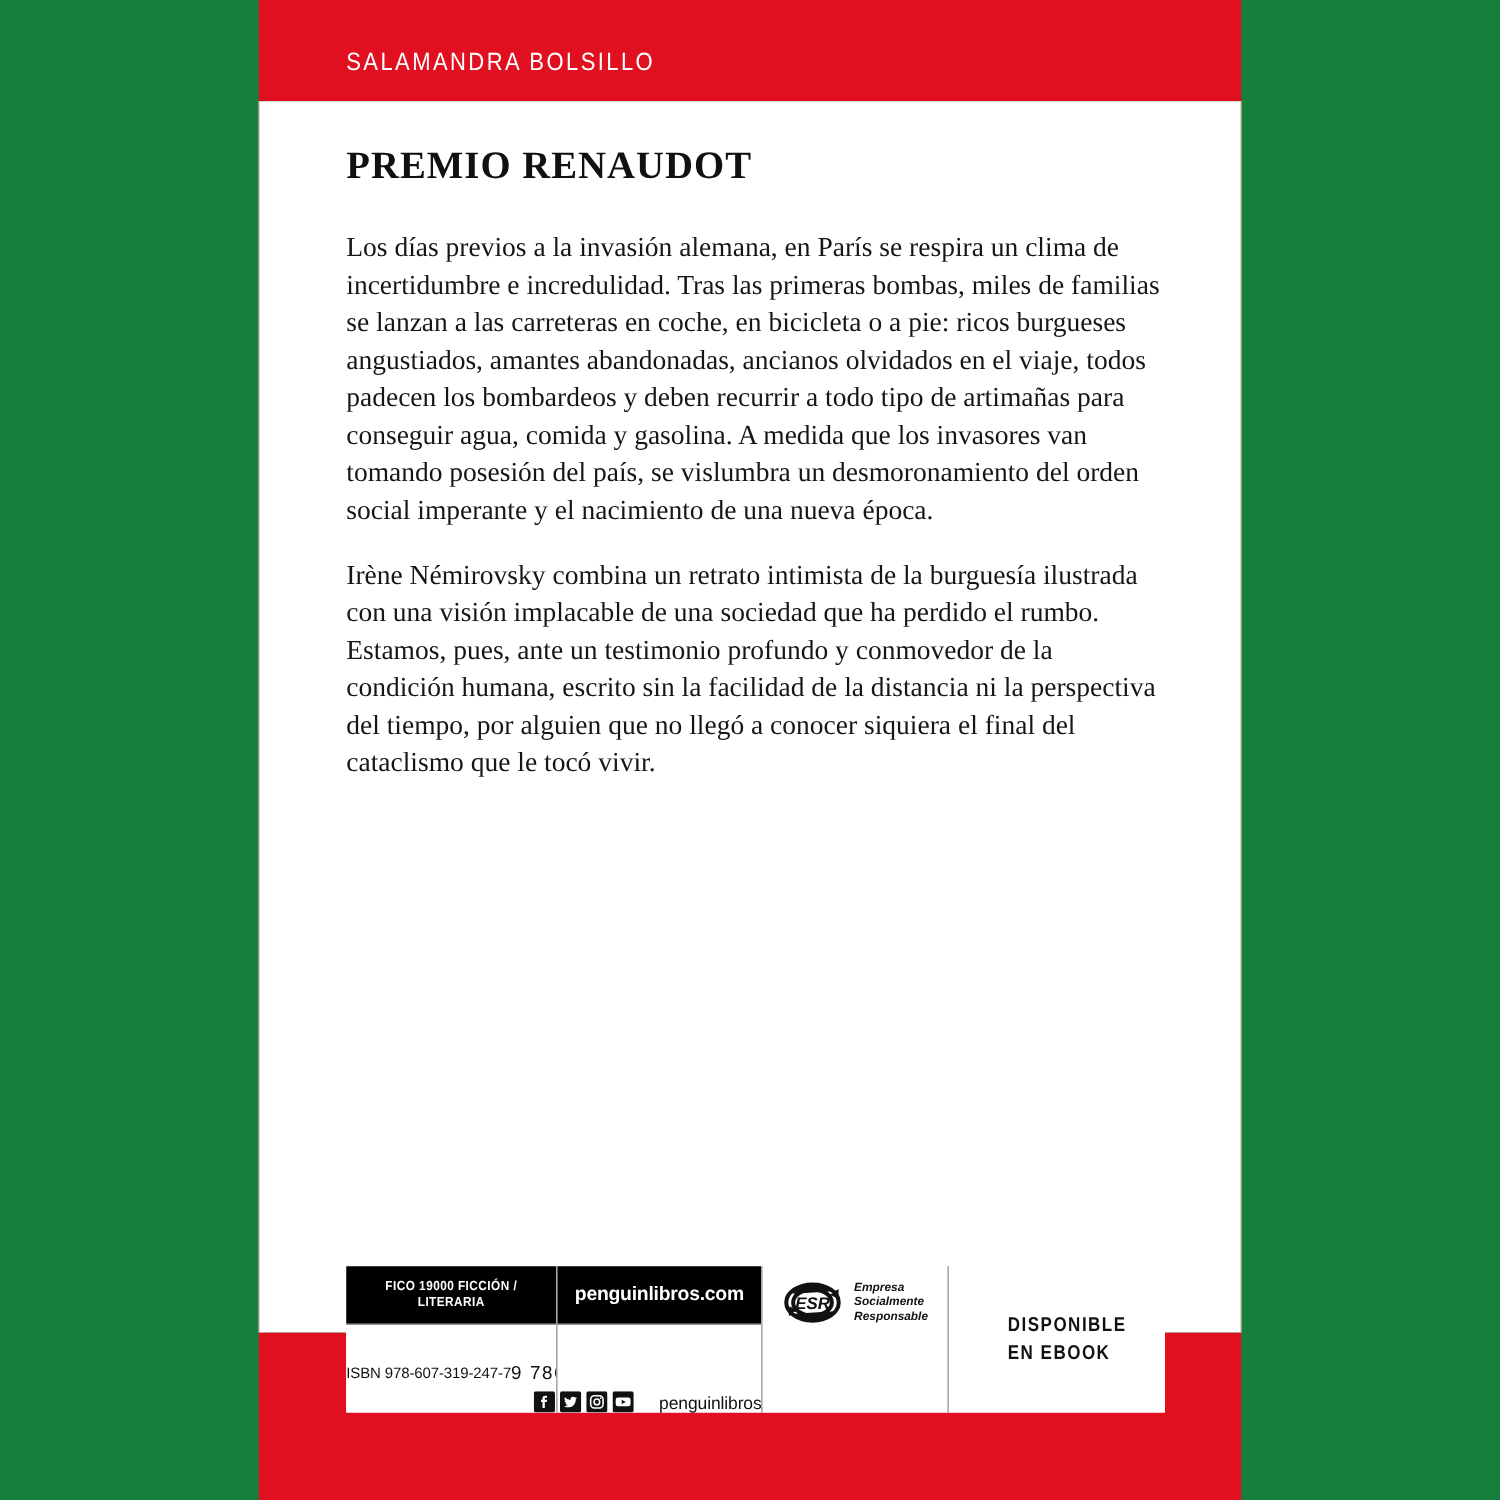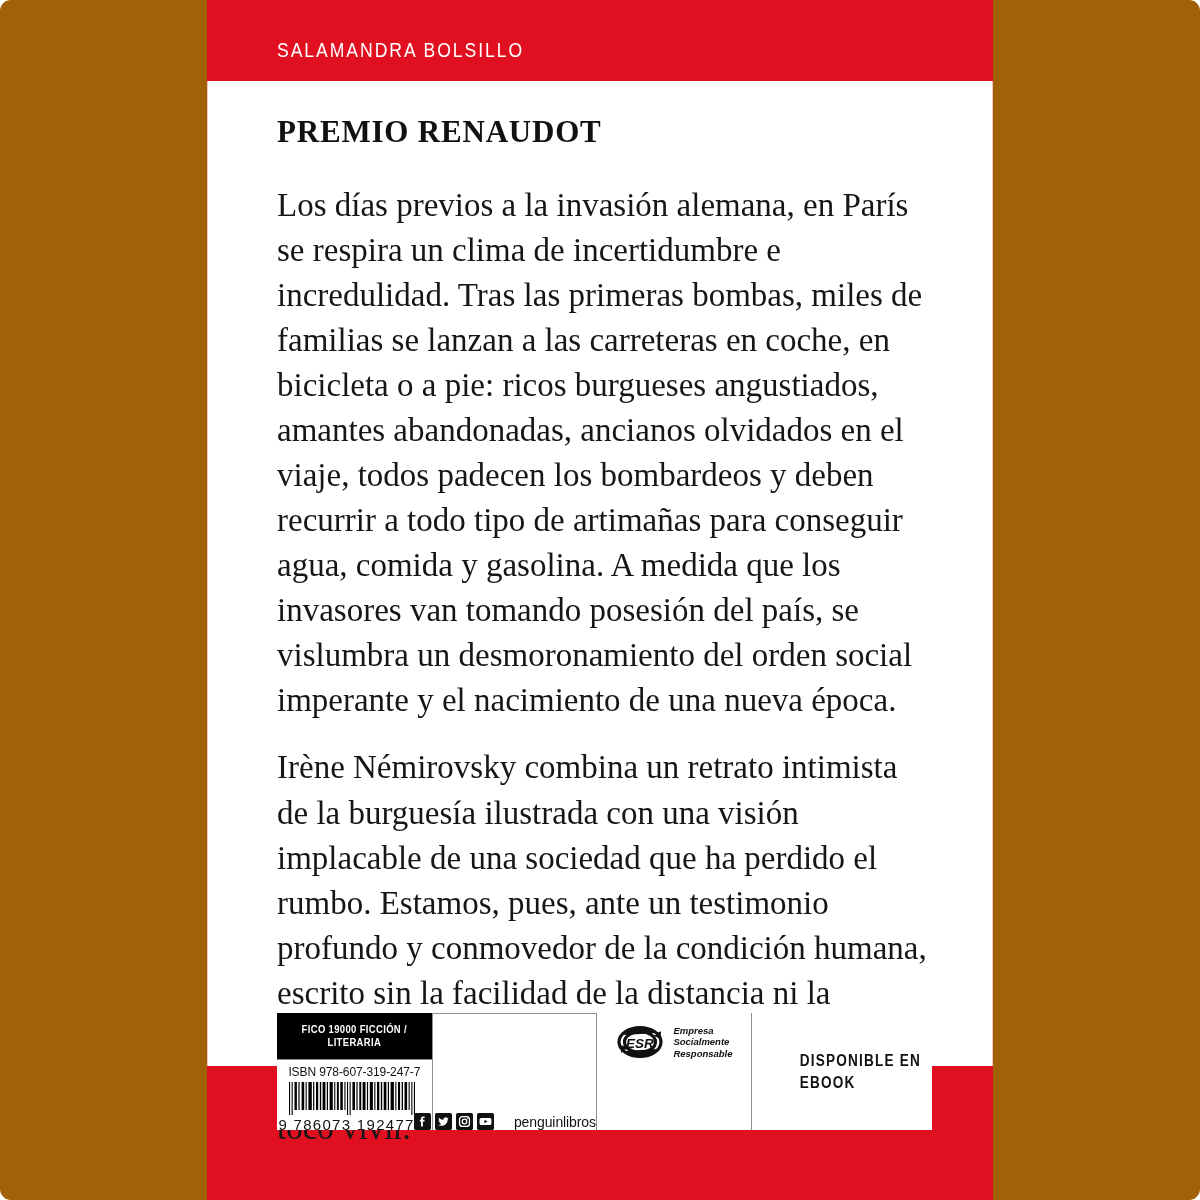--- a/index.html
+++ b/index.html
@@ -11,22 +11,21 @@
     width: 1200px;
     height: 1200px;
     font-family: "Liberation Sans", sans-serif;
     overflow: hidden;
   }
 
   #cover {
     position: relative;
     width: 1200px;
     height: 1200px;
-    background: #a16207;
-    border-radius: 11px;
+    background: #15803d;
   }
 
   
   .band {
     position: absolute;
     background: #e01020;
   }
   #band-top {
     left: 207px;
     top: 0;
@@ -79,21 +78,21 @@
     font-family: "Liberation Serif", serif;
     font-weight: bold;
     font-size: 31px;
     letter-spacing: 0.8px;
     color: #111111;
     margin: 0 0 34px 0;
     line-height: 1.1;
   }
   .blurb {
     font-family: "Liberation Serif", serif;
-    font-size: 33px;
+    font-size: 22px;
     line-height: 1.365;
     color: #161616;
     margin: 0 0 22px 0;
     text-align: left;
   }
   .blurb:last-child { margin-bottom: 0; }
 
   
   #footer {
     position: absolute;
@@ -126,21 +125,21 @@
     font-size: 10.5px;
     font-weight: bold;
     letter-spacing: 0.4px;
     line-height: 1.25;
     transform: scaleX(0.9);
   }
   #isbn-box {
     flex: 1;
     border-top: 1px solid #8e8e8e;
     display: flex;
-    flex-direction: column;
+    flex-direction: row;
     align-items: center;
     padding-top: 5px;
     box-sizing: border-box;
   }
   #isbn-text {
     font-family: "Liberation Sans", sans-serif;
     font-size: 12px;
     color: #111;
     letter-spacing: -0.1px;
     white-space: nowrap;
@@ -316,20 +315,23 @@
             <rect x="120.6" y="0" width="1.1" height="28"></rect>
             <rect x="123.3" y="0" width="1.1" height="33"></rect>
             <rect x="125.9" y="0" width="1.1" height="33"></rect>
           </g>
         </svg>
         <span id="ean-digits">9 786073 192477 &gt;</span>
       </div>
     </div>
 
     <div class="fcol" id="col-web">
+      <div id="web-box">
+        <span id="web-text">penguinlibros.com</span>
+      </div>
       <div id="social-box">
         <div id="social-icons">
           <svg class="sicon" viewBox="0 0 24 24">
             <rect width="24" height="24" rx="2.5" fill="#111"></rect>
             <path fill="#fff" d="M15 7.2h-1.7c-.5 0-.8.3-.8.9v1.6H15l-.3 2.4h-2.2V19h-2.6v-6.9H8.2V9.7h1.7V7.9c0-1.8 1-2.9 2.9-2.9H15z"></path>
           </svg>
           <svg class="sicon" viewBox="0 0 24 24">
             <rect width="24" height="24" rx="2.5" fill="#111"></rect>
             <path fill="#fff" d="M19.3 7.6c-.55.25-1.13.41-1.74.49.63-.38 1.1-.97 1.33-1.68-.58.35-1.23.6-1.92.73a3.02 3.02 0 0 0-5.15 2.76A8.58 8.58 0 0 1 5.6 6.74a3.03 3.03 0 0 0 .94 4.04c-.5-.02-.96-.15-1.37-.38v.04c0 1.46 1.04 2.68 2.42 2.96-.44.12-.9.14-1.36.05a3.03 3.03 0 0 0 2.82 2.1 6.07 6.07 0 0 1-4.47 1.25 8.55 8.55 0 0 0 4.64 1.36c5.57 0 8.61-4.61 8.61-8.61v-.39c.6-.43 1.1-.96 1.46-1.56z"></path>
           </svg>

